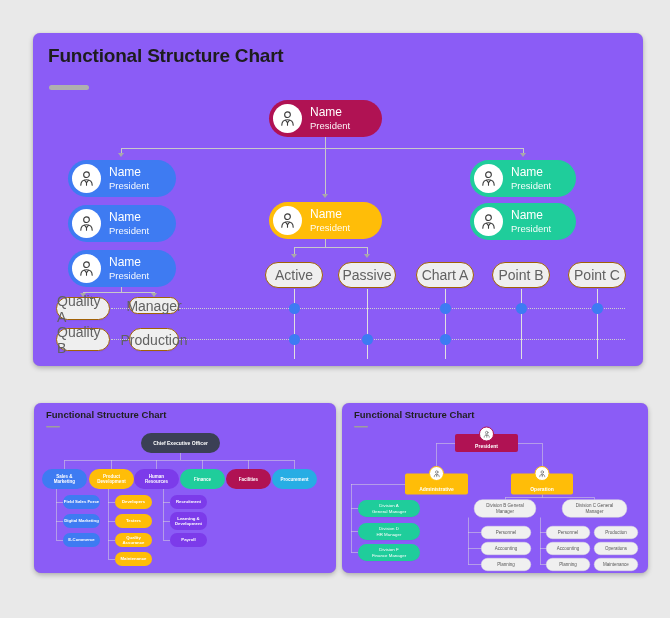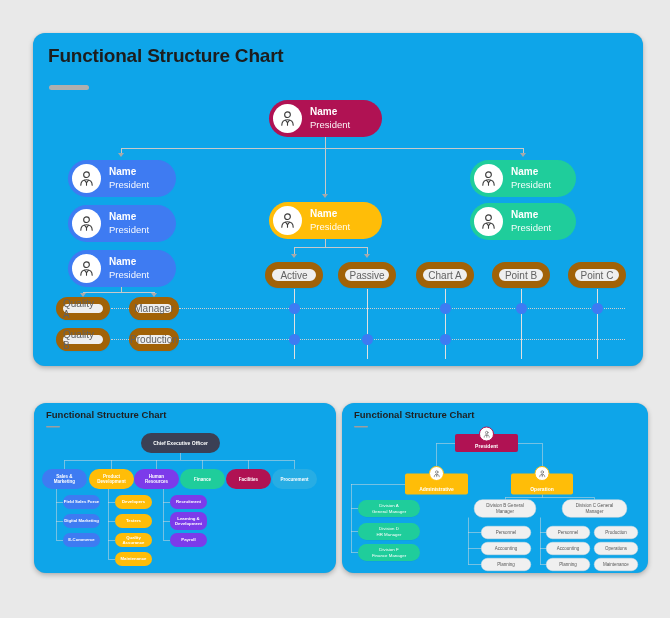--- a/index.html
+++ b/index.html
@@ -4,42 +4,42 @@
 <style>
   * { margin:0; padding:0; box-sizing:border-box; }
   html,body { width:670px; height:618px; }
   body {
     background:#E9E9E9;
     font-family:"Liberation Sans", sans-serif;
     position:relative;
     overflow:hidden;
   }
   .card {
-    position:absolute; background:#0ea5e9; border-radius:12px;
+    position:absolute; background:#8b5cf6; border-radius:7px;
     box-shadow:0 2px 5px rgba(0,0,0,0.25), 0 0 1px rgba(0,0,0,0.15);
   }
   
   #slide1 { left:33px; top:33px; width:610px; height:333px; }
   .s1-title { position:absolute; left:15px; top:12px; font-size:19px; font-weight:bold; color:#1D1D1D; letter-spacing:-0.2px; }
   .dash { position:absolute; background:#AFAFAF; border-radius:3px; }
   .s1-dash { left:16px; top:52px; width:40px; height:5px; }
 
   .ppill { position:absolute; height:37px; border-radius:18.5px; display:flex; align-items:center; }
   .avatar { width:29px; height:29px; border-radius:50%; background:#fff; display:flex; align-items:center; justify-content:center; margin-left:4px; flex:none; }
   .picon { width:19px; height:19px; }
   .ptxt { margin-left:8px; color:#fff; display:flex; flex-direction:column; line-height:1.25; }
-  .ptxt .nm { font-size:10px; font-weight:bold; }
+  .ptxt .nm { font-size:12px; font-weight:normal; }
   .ptxt .rl { font-size:9.5px; opacity:0.95; }
   .crimson { background:#B01253; }
   .blue    { background:#3E7BF2; }
   .yellow  { background:#FFBD08; }
   .green   { background:#1FCD9B; }
 
-  .gpill { position:absolute; background:#EFEFEF; border:7px solid #a16207; border-radius:13px;
-           display:flex; align-items:center; justify-content:center; font-size:10px; color:#616161;
+  .gpill { position:absolute; background:#EFEFEF; border:1px solid #a16207; border-radius:13px;
+           display:flex; align-items:center; justify-content:center; font-size:14px; color:#616161;
            box-shadow:0 1px 1px rgba(0,0,0,0.04); }
 
   .hline { position:absolute; height:1px; background:#C9C9C9; }
   .vline { position:absolute; width:1px; background:#C9C9C9; }
   .arr   { position:absolute; width:0; height:0; border-left:3.5px solid transparent; border-right:3.5px solid transparent; border-top:4.5px solid #A9A9A9; }
   .dotline { position:absolute; height:0; border-top:1px dotted #CFCFCF; }
   .dotv    { position:absolute; width:1px; background:#E0E0E0; }
   .bdot  { position:absolute; width:11px; height:11px; border-radius:50%; background:#3D7BF3; }
 
   
@@ -208,21 +208,21 @@
   <div class="vline" style="left:88px;top:254px;height:5px"></div>
   <div class="hline" style="left:50px;top:259px;width:71px"></div>
   <div class="vline" style="left:50px;top:259px;height:2px"></div>
   <div class="arr" style="left:46.5px;top:260px"></div>
   <div class="vline" style="left:121px;top:259px;height:2px"></div>
   <div class="arr" style="left:117.5px;top:260px"></div>
 
   <div class="gpill" style="left:23px;top:264px;width:54px;height:23px">
       <span>Quality A</span>
     </div>
-  <div class="gpill" style="left:96px;top:264px;width:50px;height:23px">
+  <div class="gpill" style="left:96px;top:264px;width:50px;height:17px">
       <span>Manager</span>
     </div>
   <div class="gpill" style="left:23px;top:295px;width:54px;height:23px">
       <span>Quality B</span>
     </div>
   <div class="gpill" style="left:96px;top:295px;width:50px;height:23px">
       <span>Production</span>
     </div>
 
   <div class="dotline" style="left:78px;top:275px;width:18px"></div>

